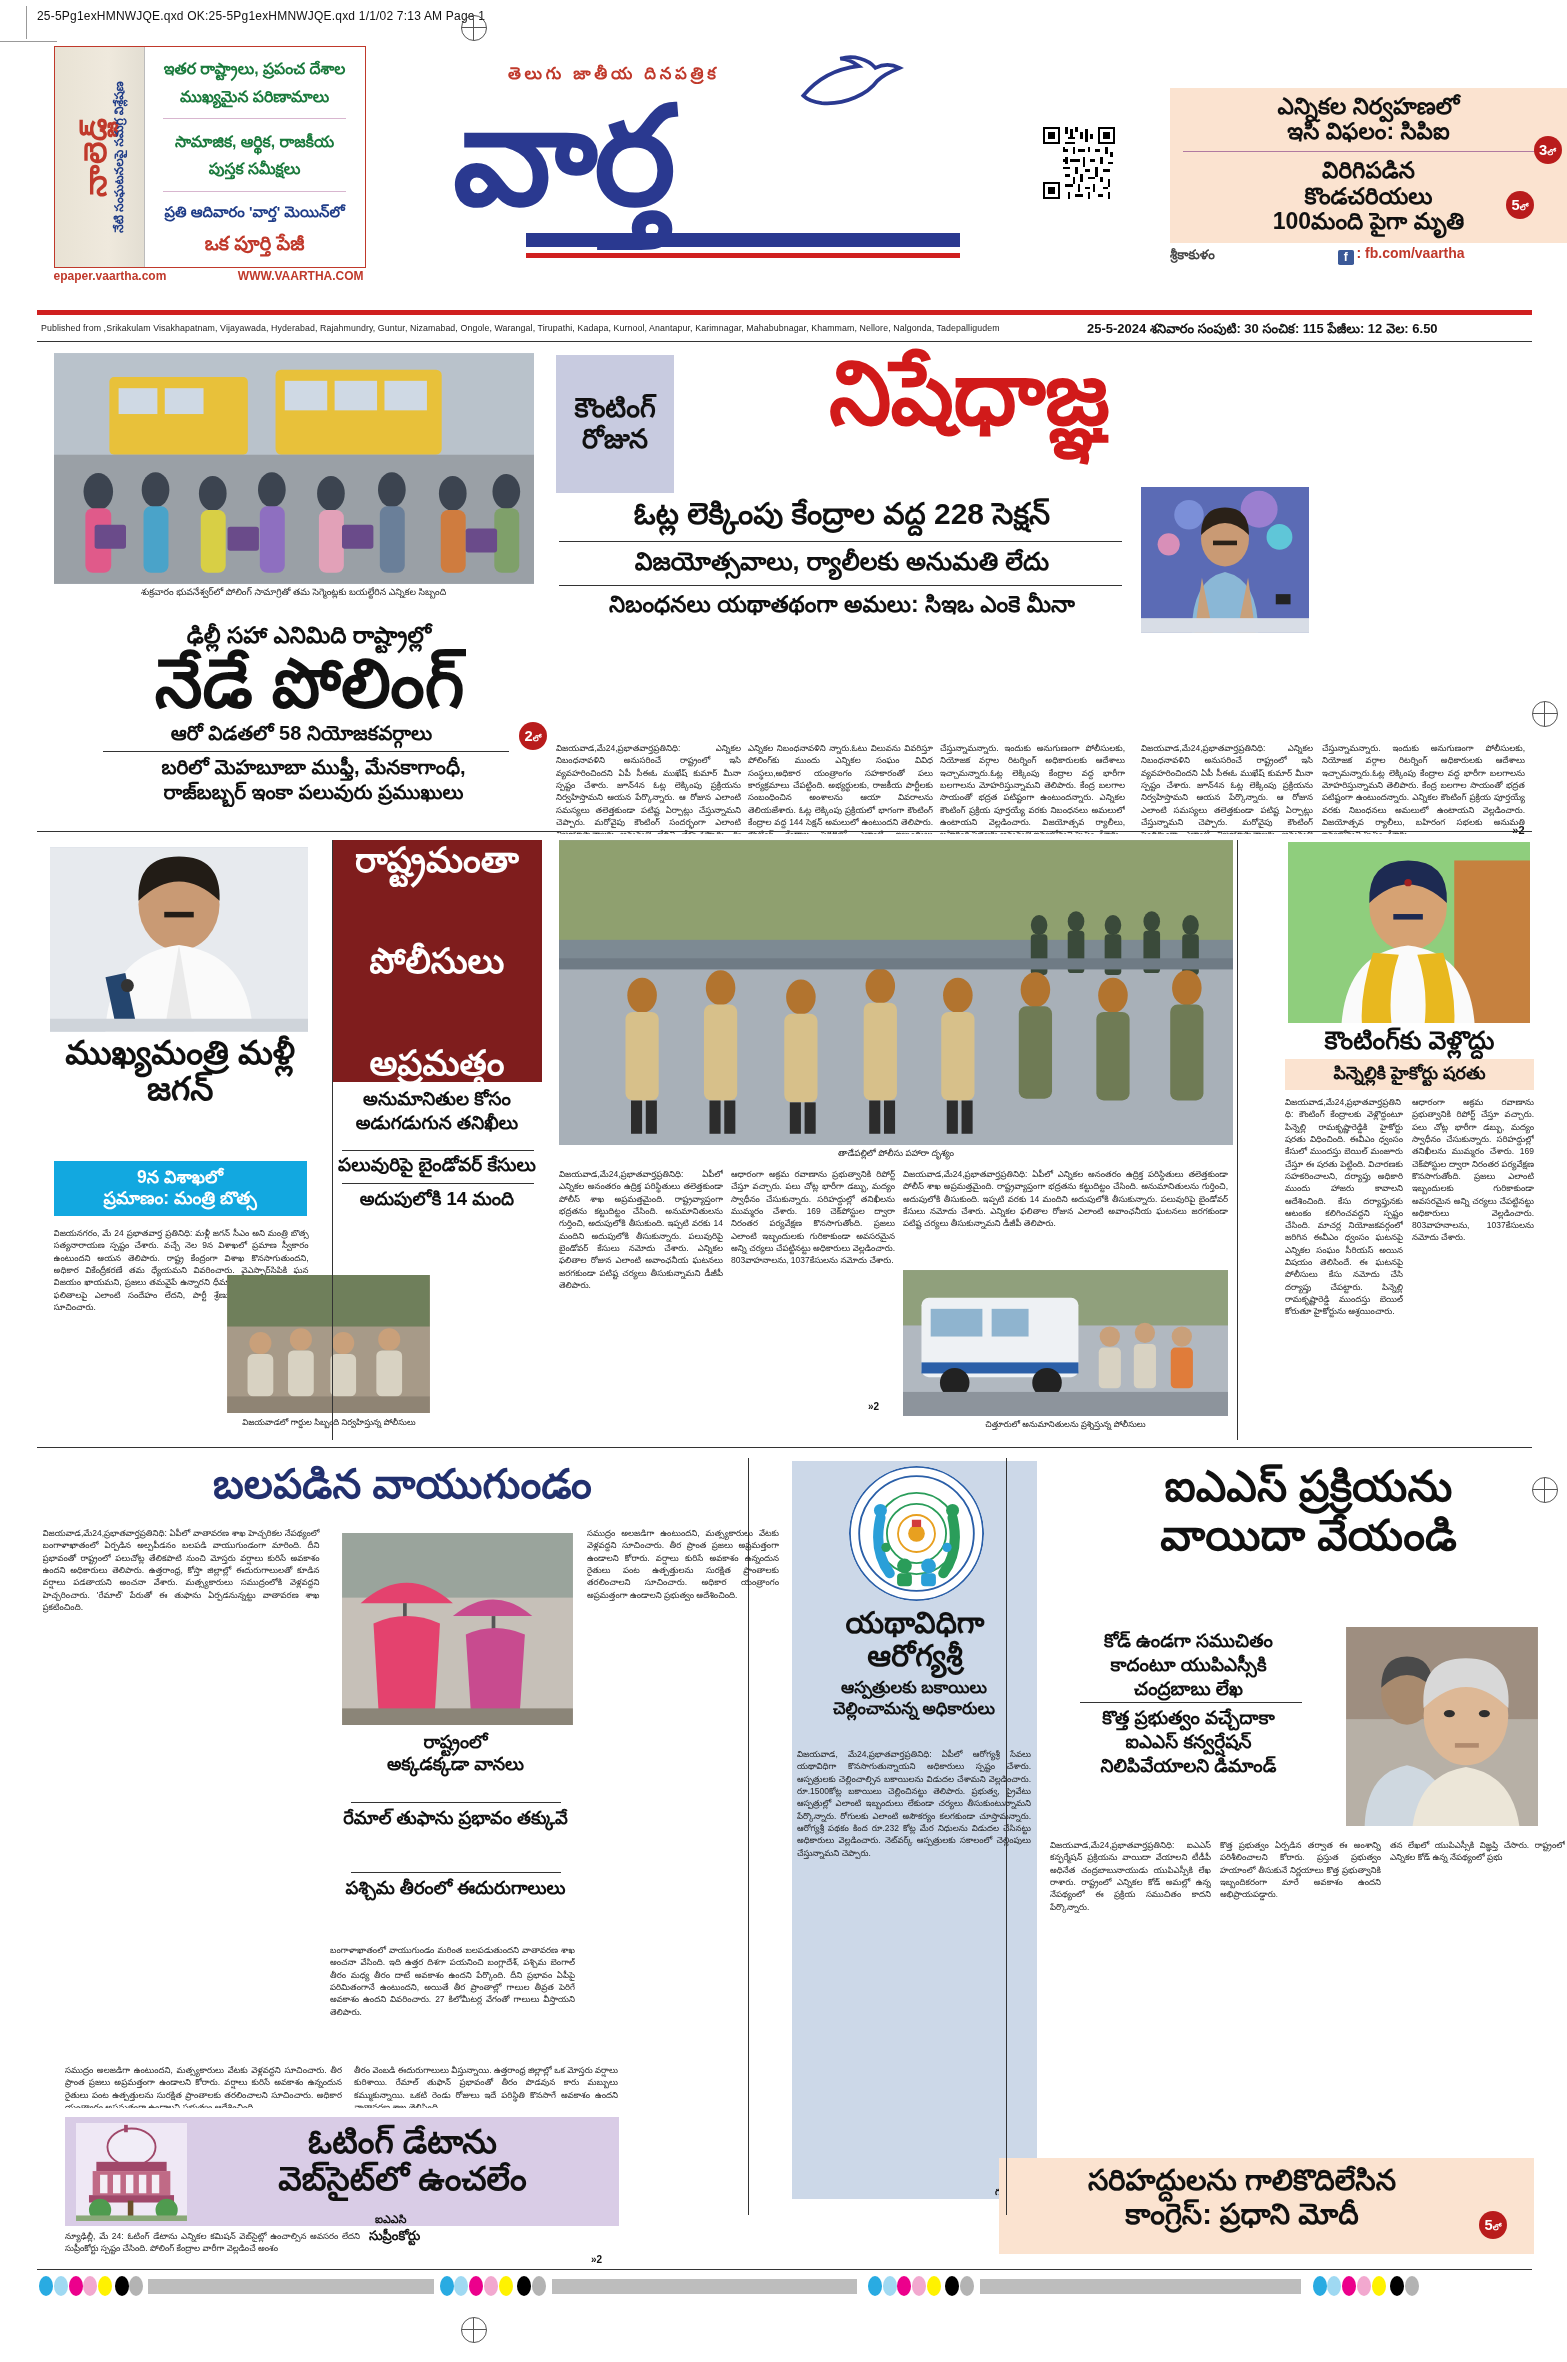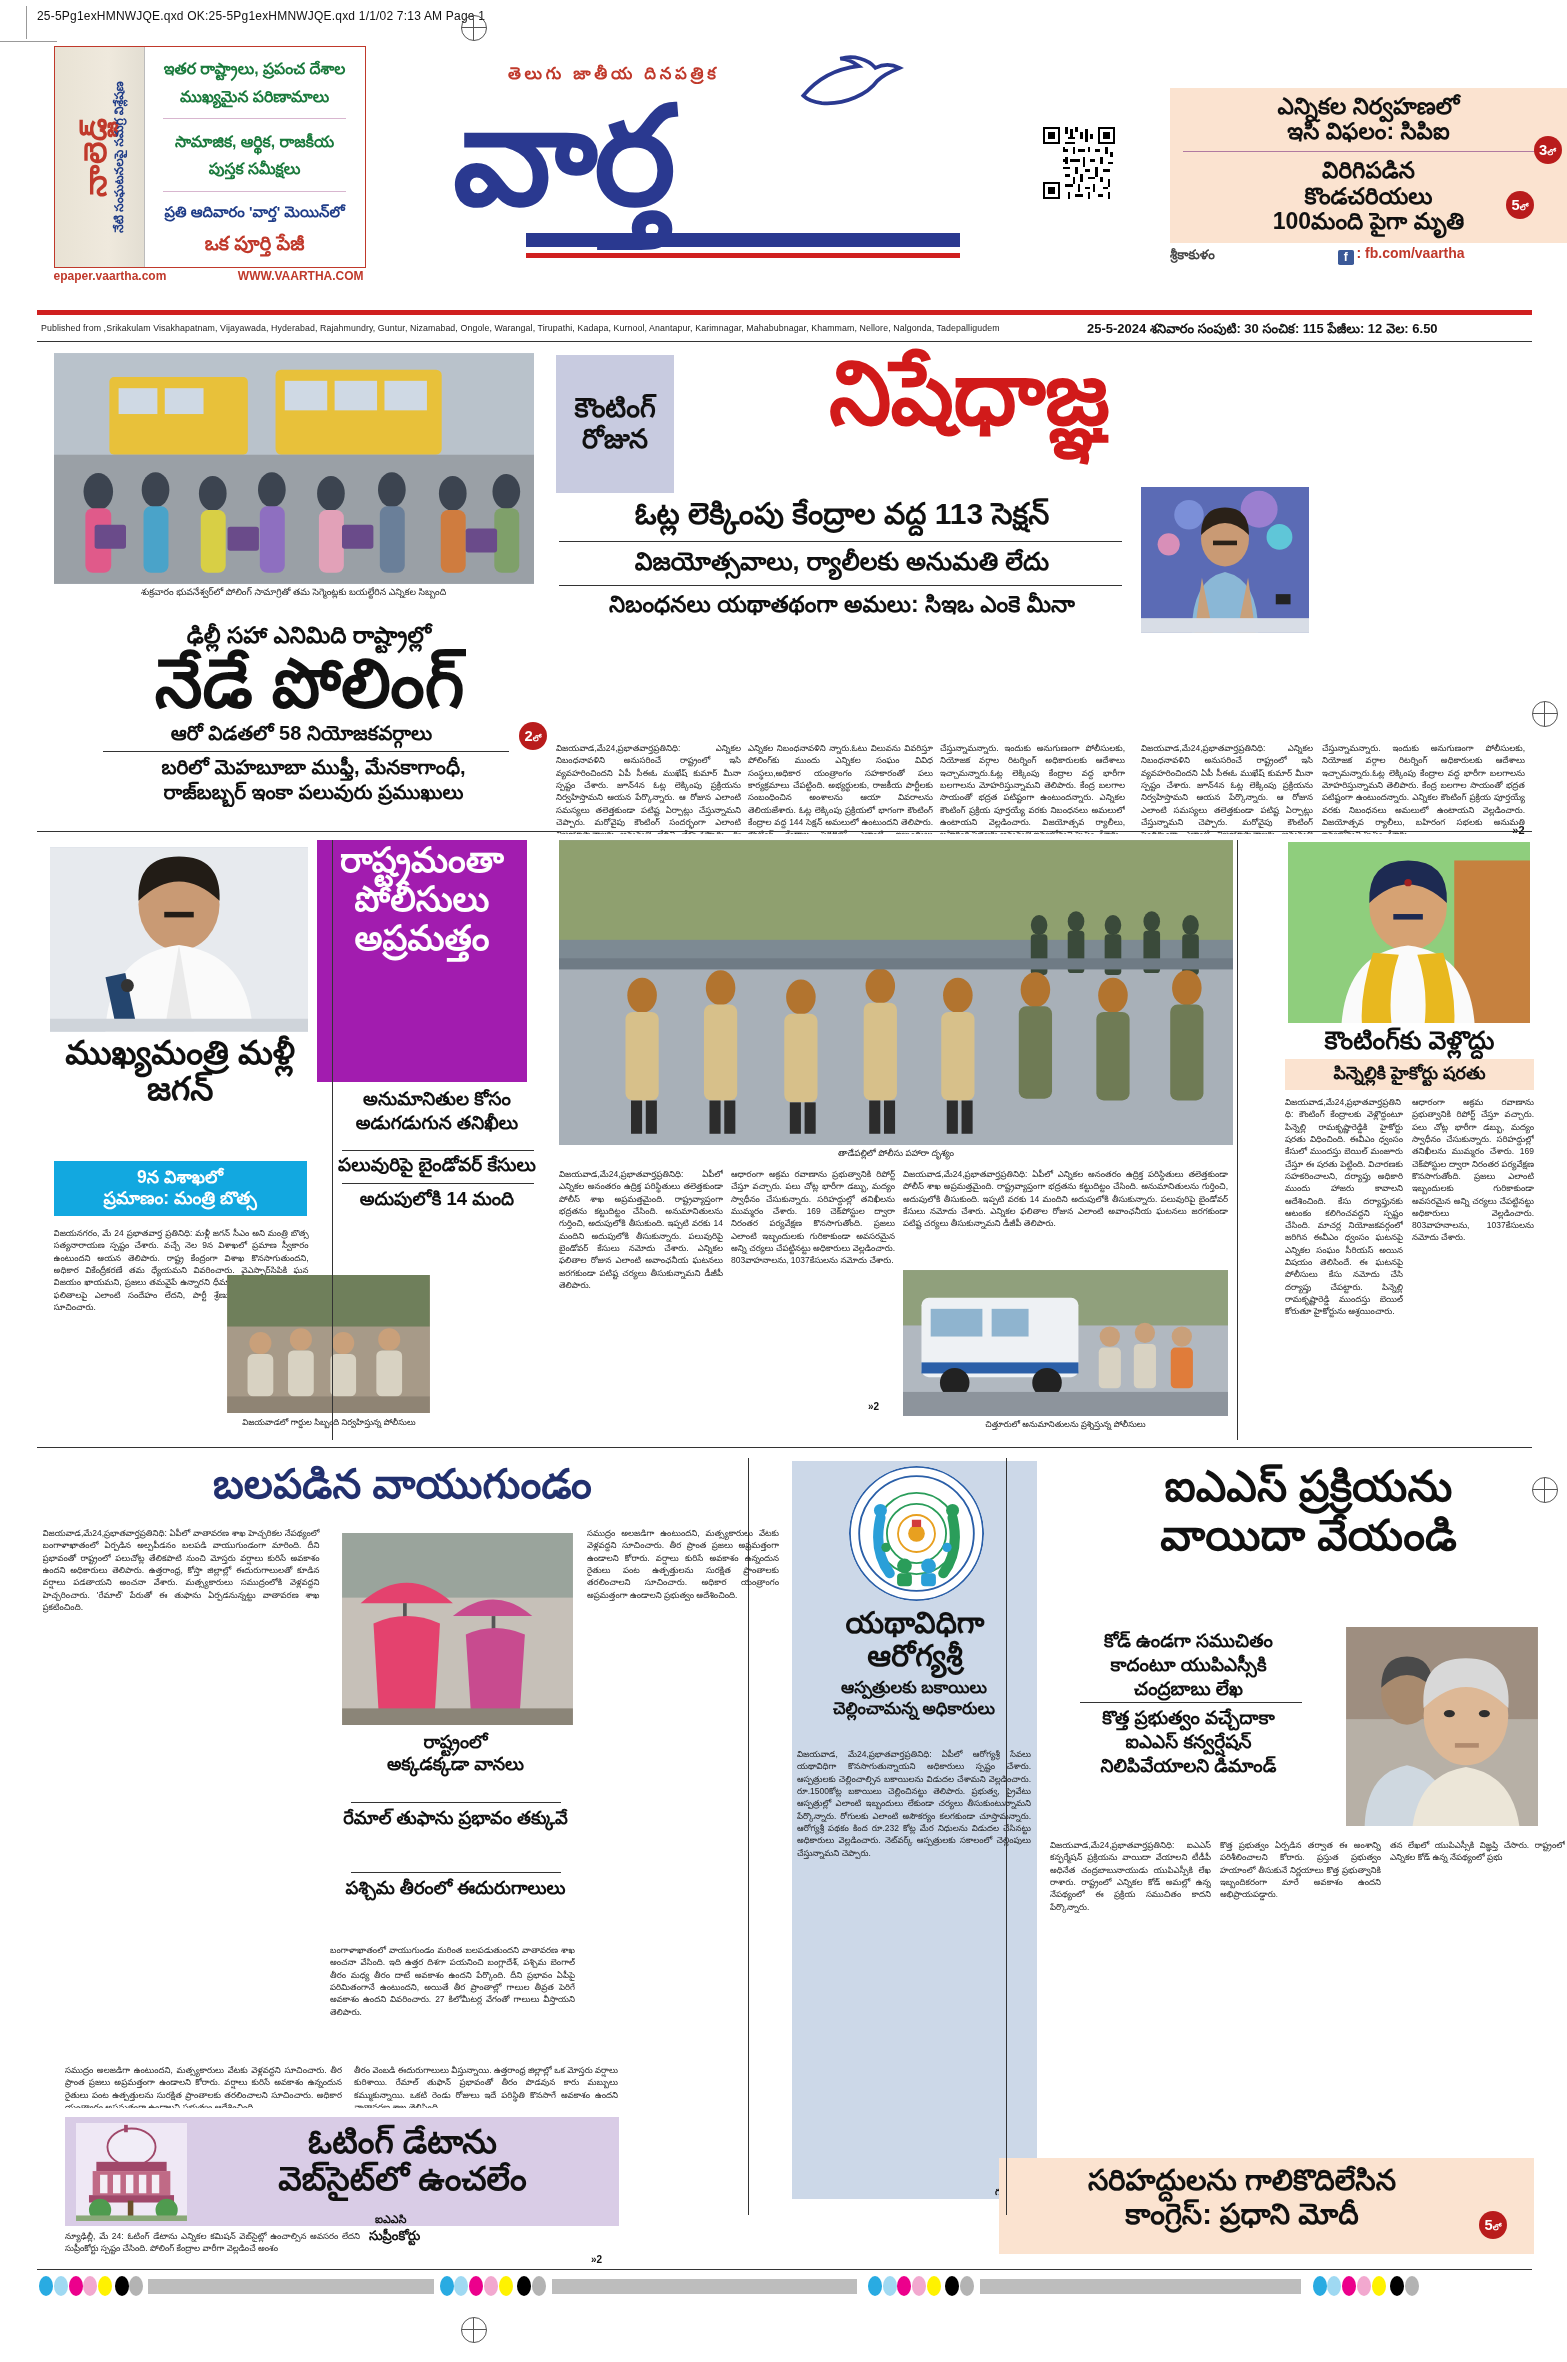--- a/index.html
+++ b/index.html
@@ -82,21 +82,21 @@
   .nede-rule{left:66px;top:402px;width:406px;height:0.9px;}
   .nede-sub2{position:absolute;left:46px;top:406px;width:461px;font-size:20px;font-weight:bold;text-align:center;line-height:1.25;}
   .lead-body{top:393px;}
   .lead-more{position:absolute;right:7.4px;bottom:1.8px;font-size:11px;font-weight:bold;}
 
   
   .band2{position:absolute;left:37px;top:836px;width:1495px;height:609px;}
   .cm-photo{left:13px;top:11px;width:258px;height:185px;background:#d8dde4;}
   .cm-h1{position:absolute;left:9.2px;top:199px;width:268px;text-align:center;font-size:33px;font-weight:bold;line-height:1.1;}
   .cm-blue{position:absolute;left:16.6px;top:325px;width:253px;background:#12a8e0;color:#fff;text-align:center;font-size:17.5px;font-weight:bold;padding:5.5px 1.8px;line-height:1.25;box-sizing:border-box;}
-  .redbox{position:absolute;left:280px;top:3.7px;width:210px;height:242px;background:#a21caf;color:#fff;display:flex;flex-direction:column;justify-content:flex-start;align-items:center;}
+  .redbox{position:absolute;left:295px;top:3.7px;width:210px;height:242px;background:#7f1d1d;color:#fff;display:flex;flex-direction:column;justify-content:space-between;align-items:center;}
   .redbox div{font-size:35px;font-weight:bold;line-height:1.12;text-align:center;}
   .rb-sub{position:absolute;left:293px;top:251px;width:214px;text-align:center;font-size:18.5px;font-weight:bold;line-height:1.3;}
   .rb-rule{left:305px;height:0.9px;width:192px;}
   .march-photo{left:522px;top:3.7px;width:674px;height:305px;background:#9aa3ab;}
   .march-cap{position:absolute;left:522px;top:312px;width:674px;text-align:center;font-size:8.8px;}
   .jagan2-photo{left:1251px;top:5.5px;width:242px;height:181px;background:#93c47d;}
   .counting-h{position:absolute;left:1244px;top:190px;width:257px;text-align:center;font-size:25px;font-weight:bold;}
   .counting-sub{position:absolute;left:1248px;top:223px;width:249px;background:#fbe3d0;text-align:center;font-size:17.5px;font-weight:bold;padding:3.7px 0;}
   .pol-photo{left:190px;top:439px;width:203px;height:138px;background:#b7a99a;}
   .van-photo{left:866px;top:434px;width:325px;height:146px;background:#aab3bb;}
@@ -303,21 +303,21 @@
       </svg>
     </div>
     <div class="lead-cap">శుక్రవారం భువనేశ్వర్‌లో పోలింగ్ సామాగ్రితో తమ సెగ్మెంట్లకు బయల్దేరిన  ఎన్నికల సిబ్బంది</div>
 
     <div class="kounting">
       <div>కౌంటింగ్</div>
       <div>రోజున</div>
     </div>
 
     <div class="nishedh">నిషేధాజ్ఞ</div>
-    <div class="lead-sub1">ఓట్ల లెక్కింపు కేంద్రాల వద్ద 113 సెక్షన్</div>
+    <div class="lead-sub1">ఓట్ల లెక్కింపు కేంద్రాల వద్ద 228 సెక్షన్</div>
     <div class="rule lead-rule1"></div>
     <div class="lead-sub2">విజయోత్సవాలు, ర్యాలీలకు అనుమతి లేదు</div>
     <div class="rule lead-rule2"></div>
     <div class="lead-sub3">నిబంధనలు యథాతథంగా అమలు: సిఇఒ ఎంకె మీనా</div>
 
     <div class="photo eci-photo">
       <svg width="168" height="146" viewBox="0 0 182 158">
         <rect width="182" height="158" fill="#5b6bb5"></rect>
         <circle cx="52" cy="30" r="16" fill="#7b8fd8"></circle>
           <circle cx="128" cy="24" r="20" fill="#9b7fd0"></circle>

